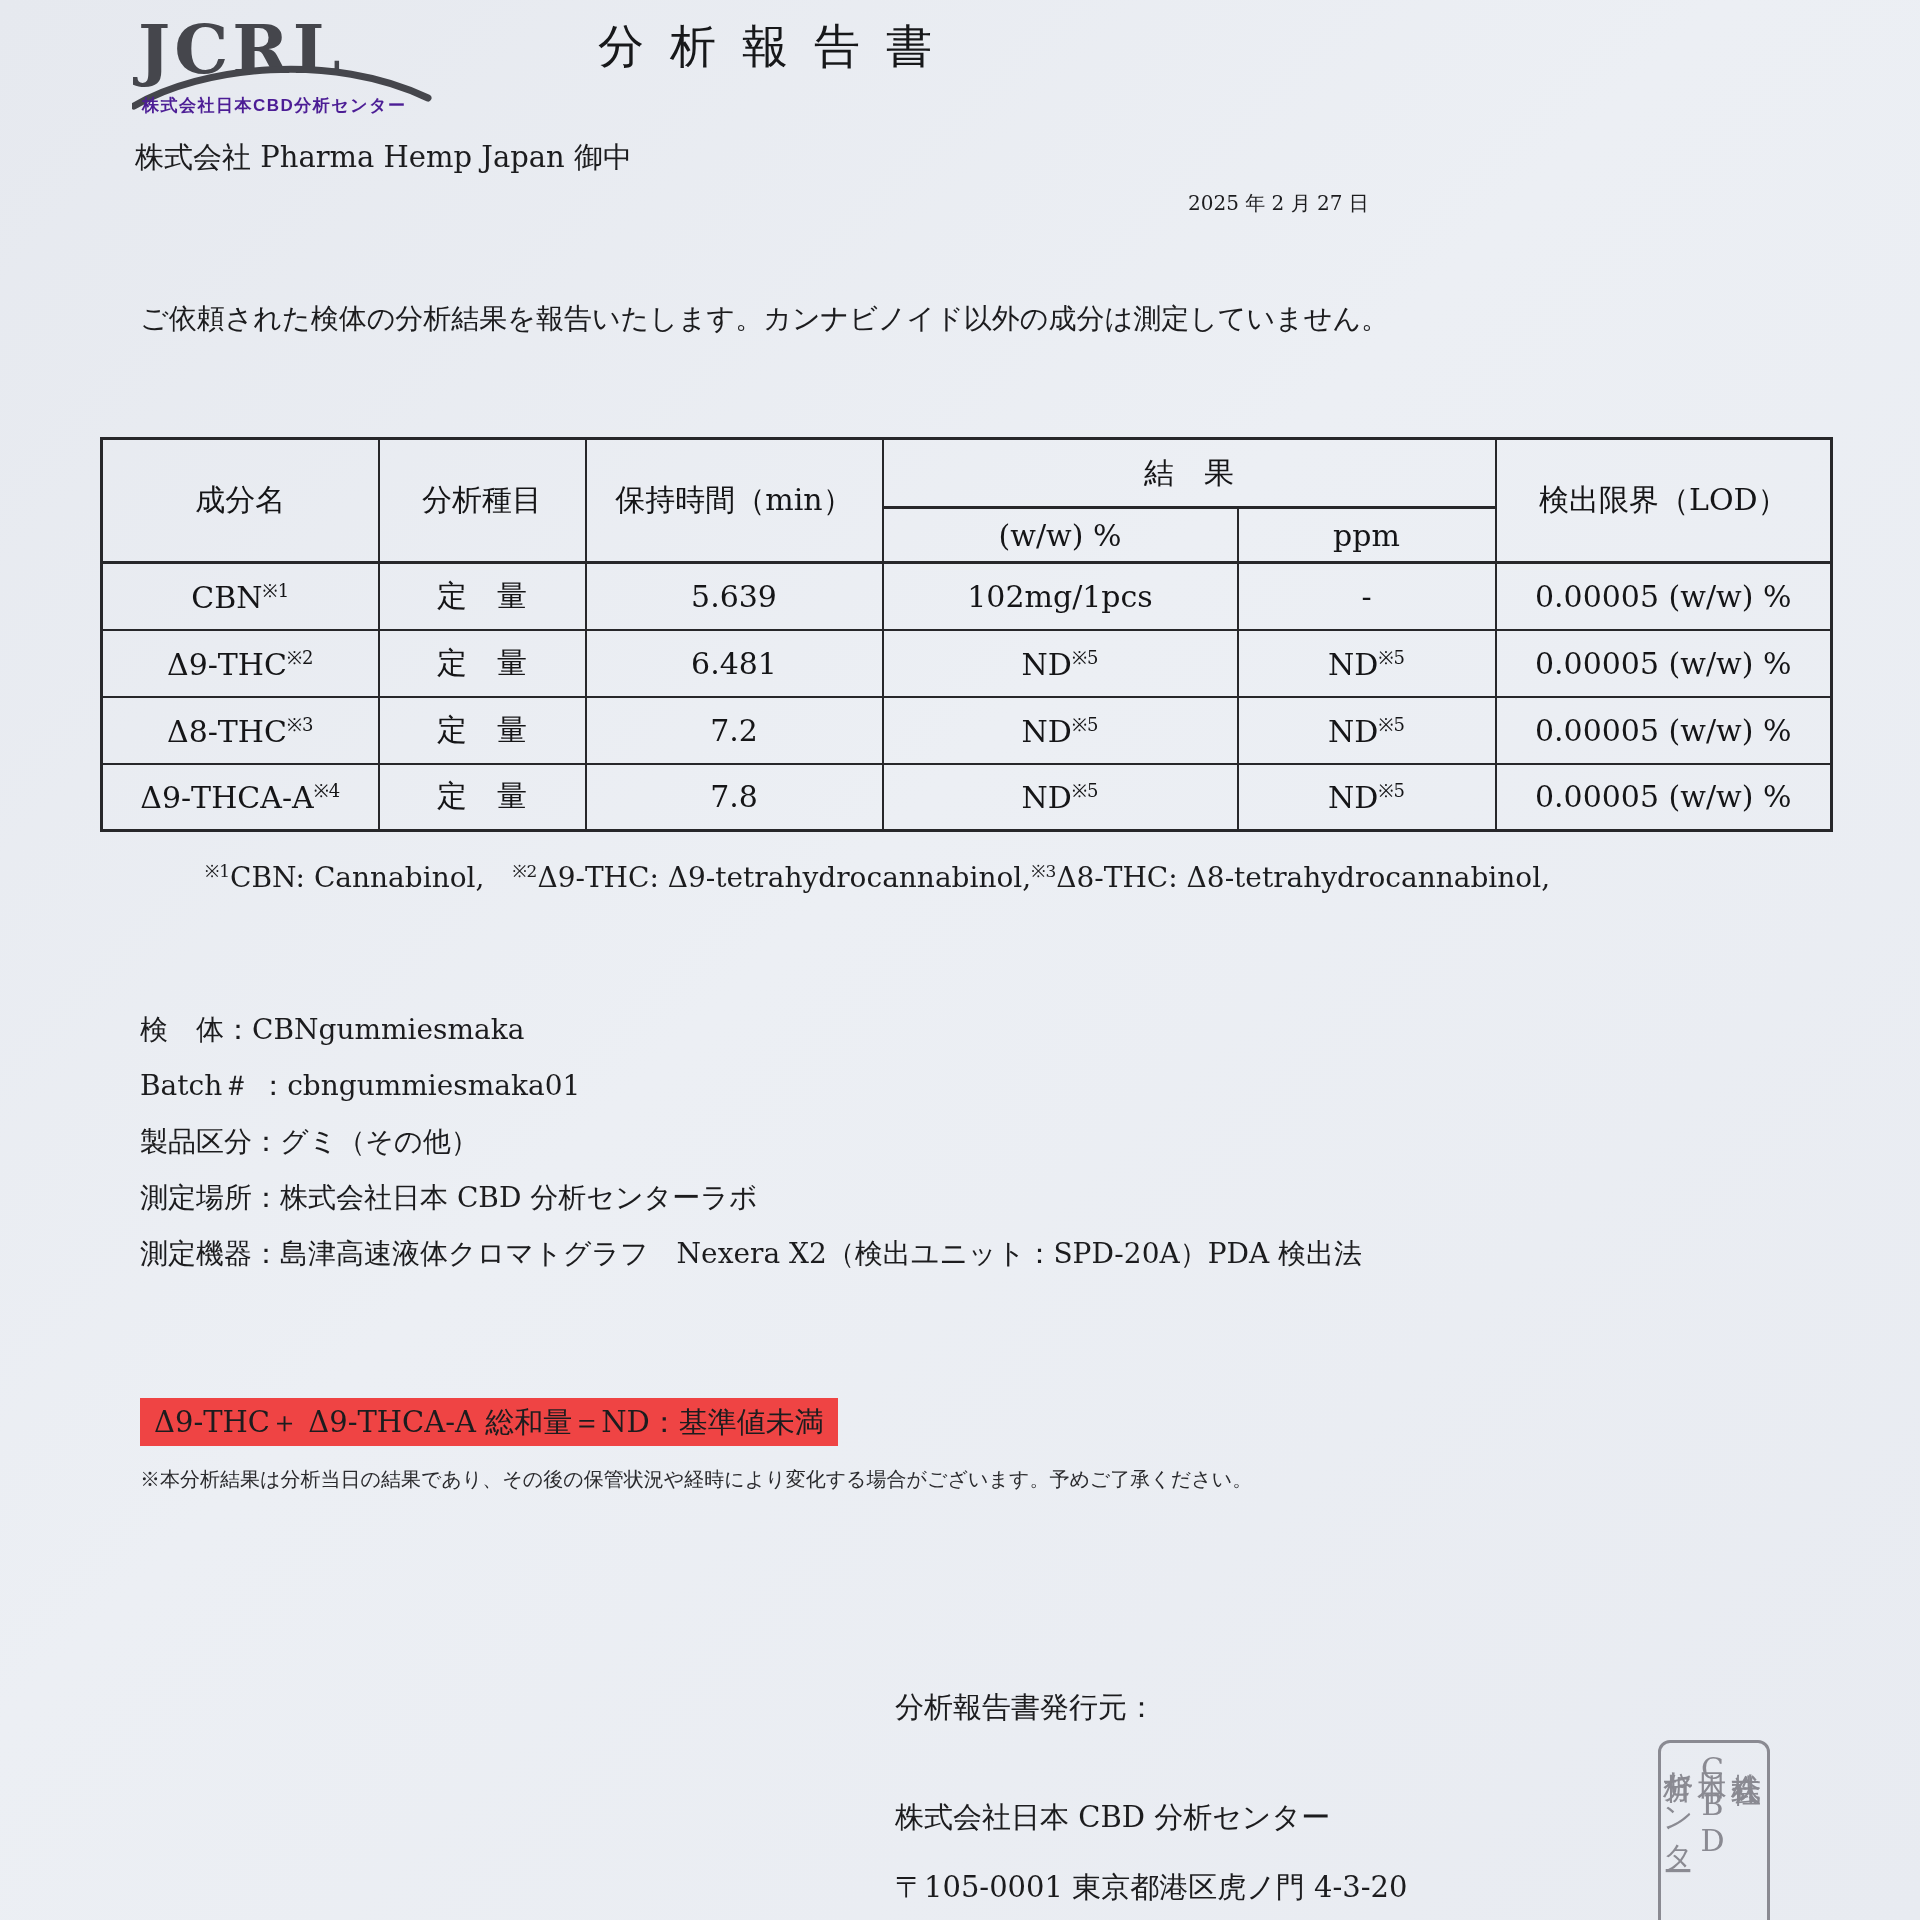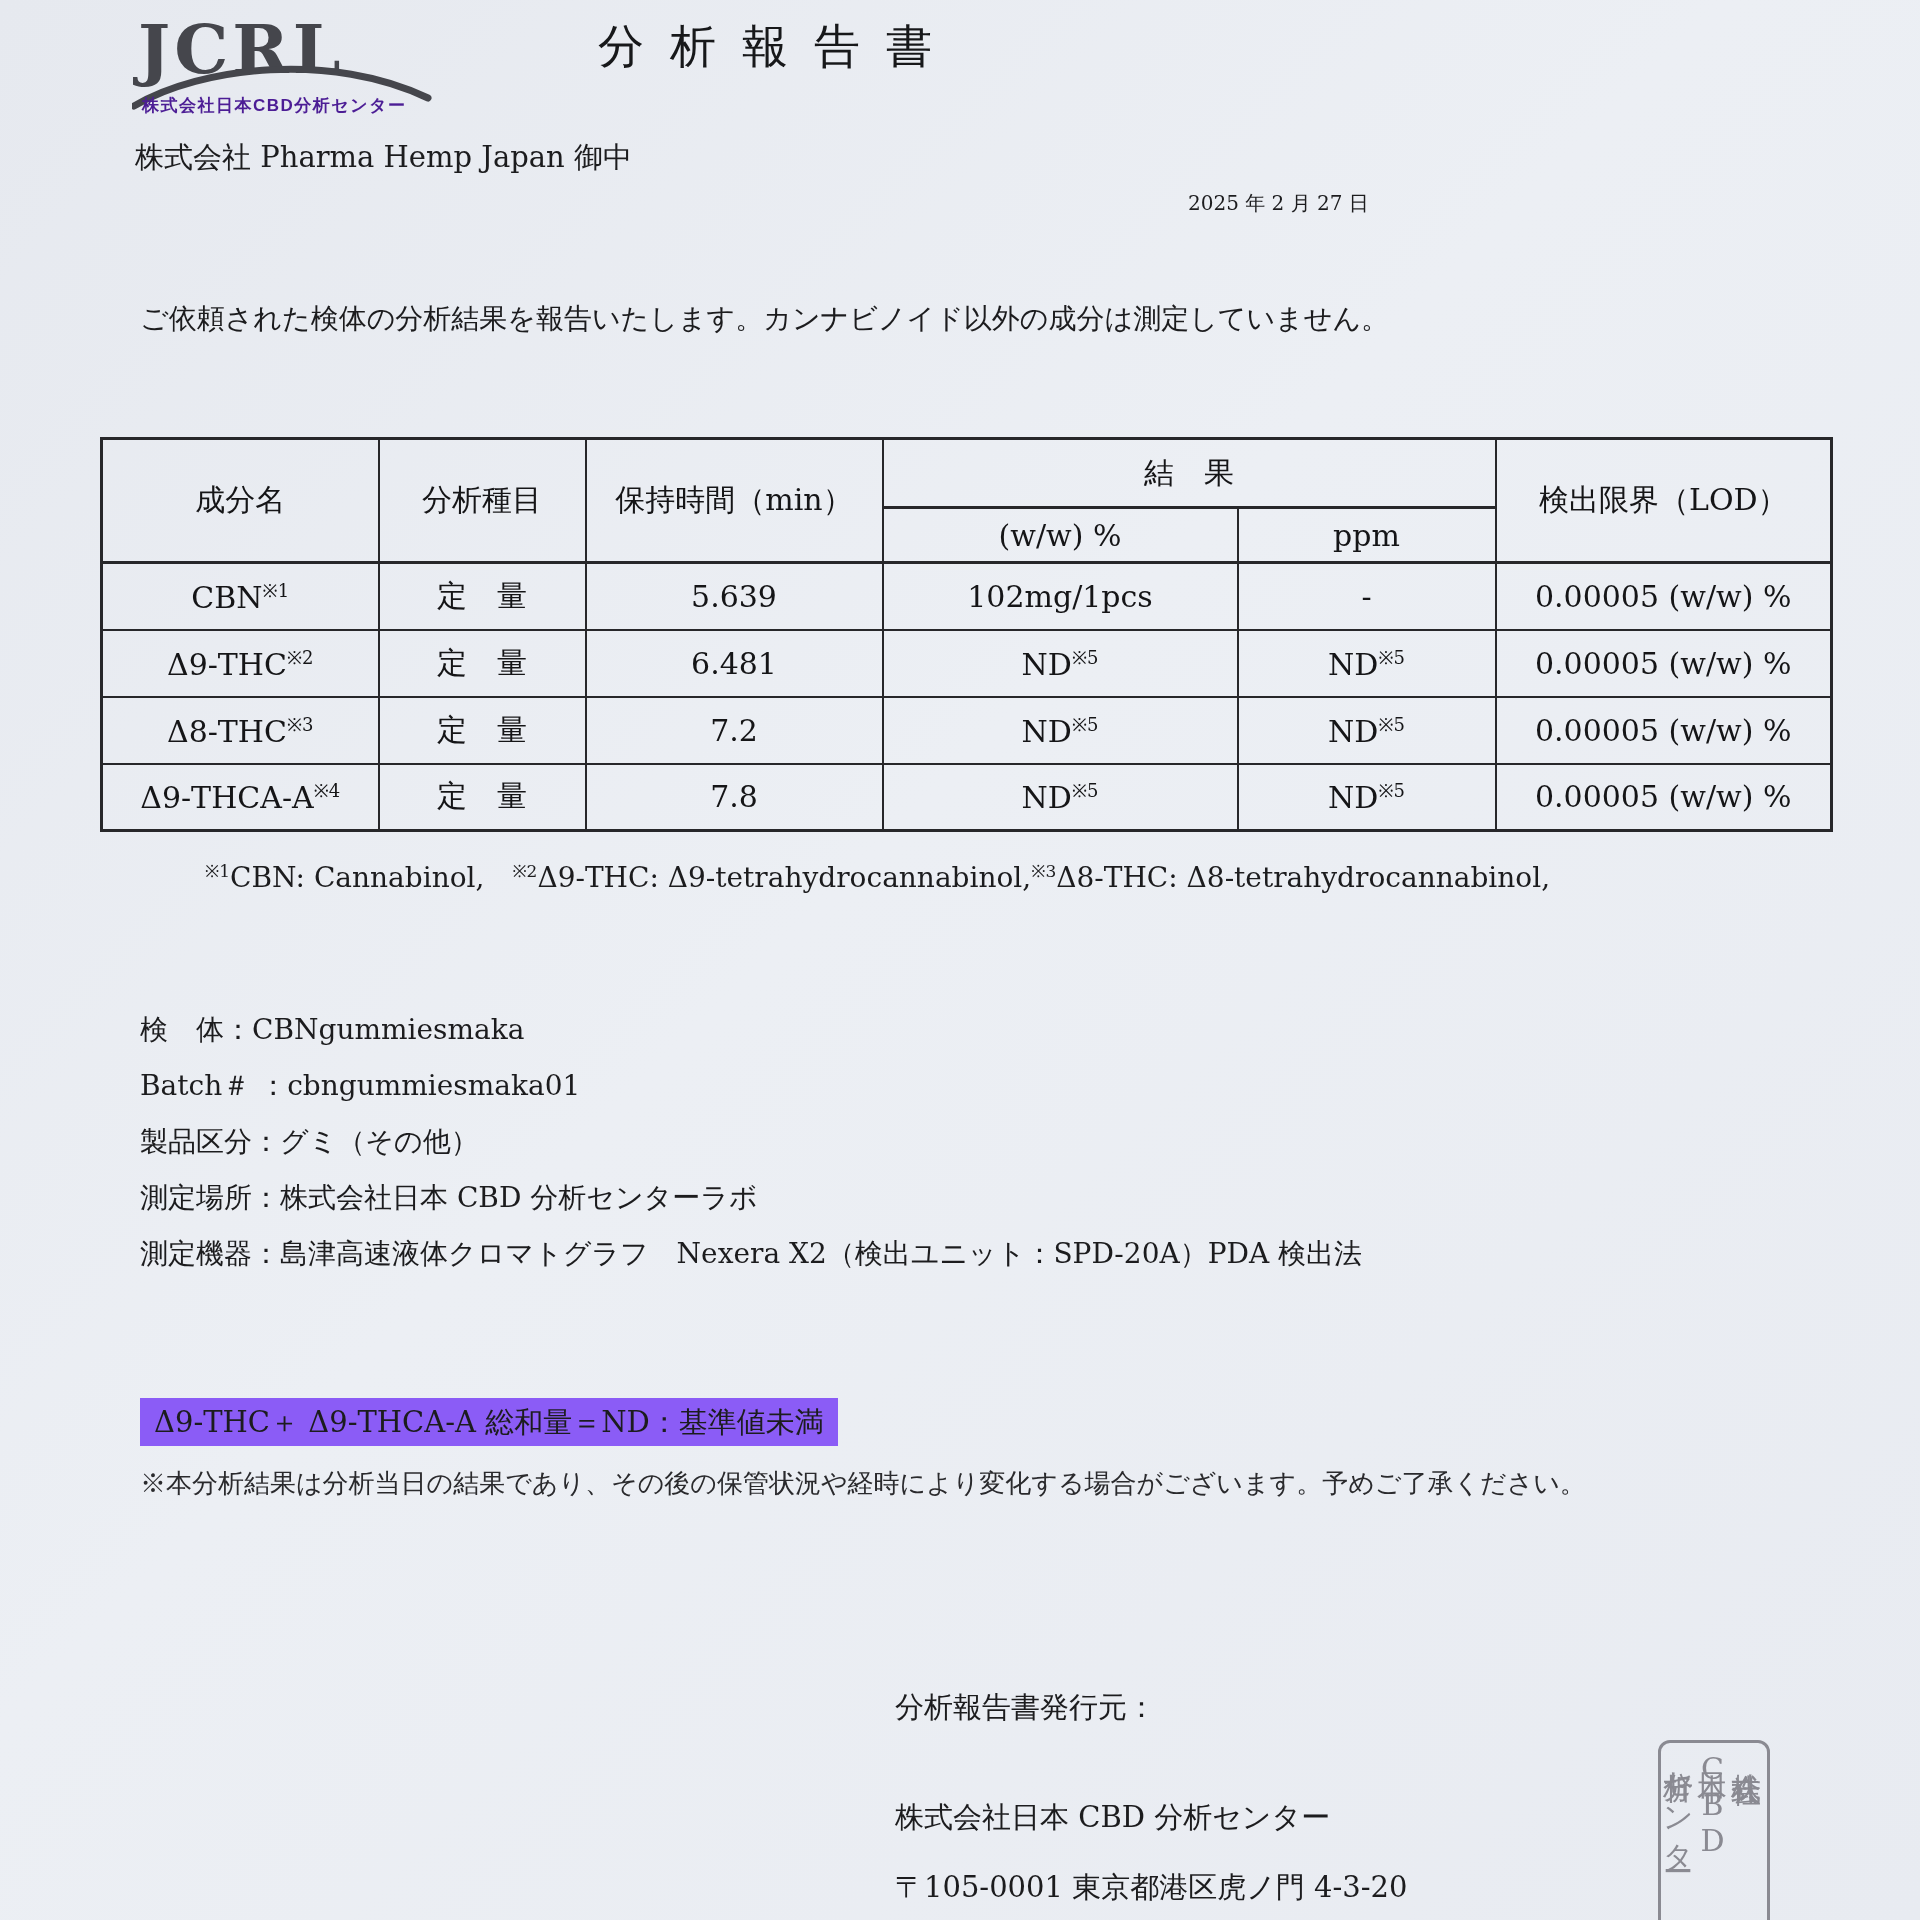--- a/index.html
+++ b/index.html
@@ -50,23 +50,23 @@
   
   .footnotes{left:205px;top:846px;font-size:28px;line-height:50px;white-space:nowrap;}
   .footnotes sup.ref{font-size:17px;}
 
   
   .details{left:140px;top:1002px;font-size:28px;}
   .detail-line{height:56px;line-height:56px;white-space:nowrap;}
 
   .highlight{
     left:140px;top:1398px;font-size:29px;line-height:48px;height:48px;
-    background:#8b5cf6;padding:0 14px;white-space:nowrap;
+    background:#ef4444;padding:0 14px;white-space:nowrap;
   }
-  .disclaimer{left:140px;top:1466px;font-size:26px;color:#2a2a2d;white-space:nowrap;}
+  .disclaimer{left:140px;top:1466px;font-size:20px;color:#2a2a2d;white-space:nowrap;}
 
   
   .issuer-label{left:895px;top:1688px;font-size:29px;white-space:nowrap;}
   .issuer-name{left:895px;top:1798px;font-size:29px;white-space:nowrap;}
   .issuer-address{left:895px;top:1868px;font-size:29px;white-space:nowrap;}
 
   
   .seal{
     left:1658px;top:1740px;width:112px;height:210px;
     border:3px solid #8a8a92;border-radius:12px;

